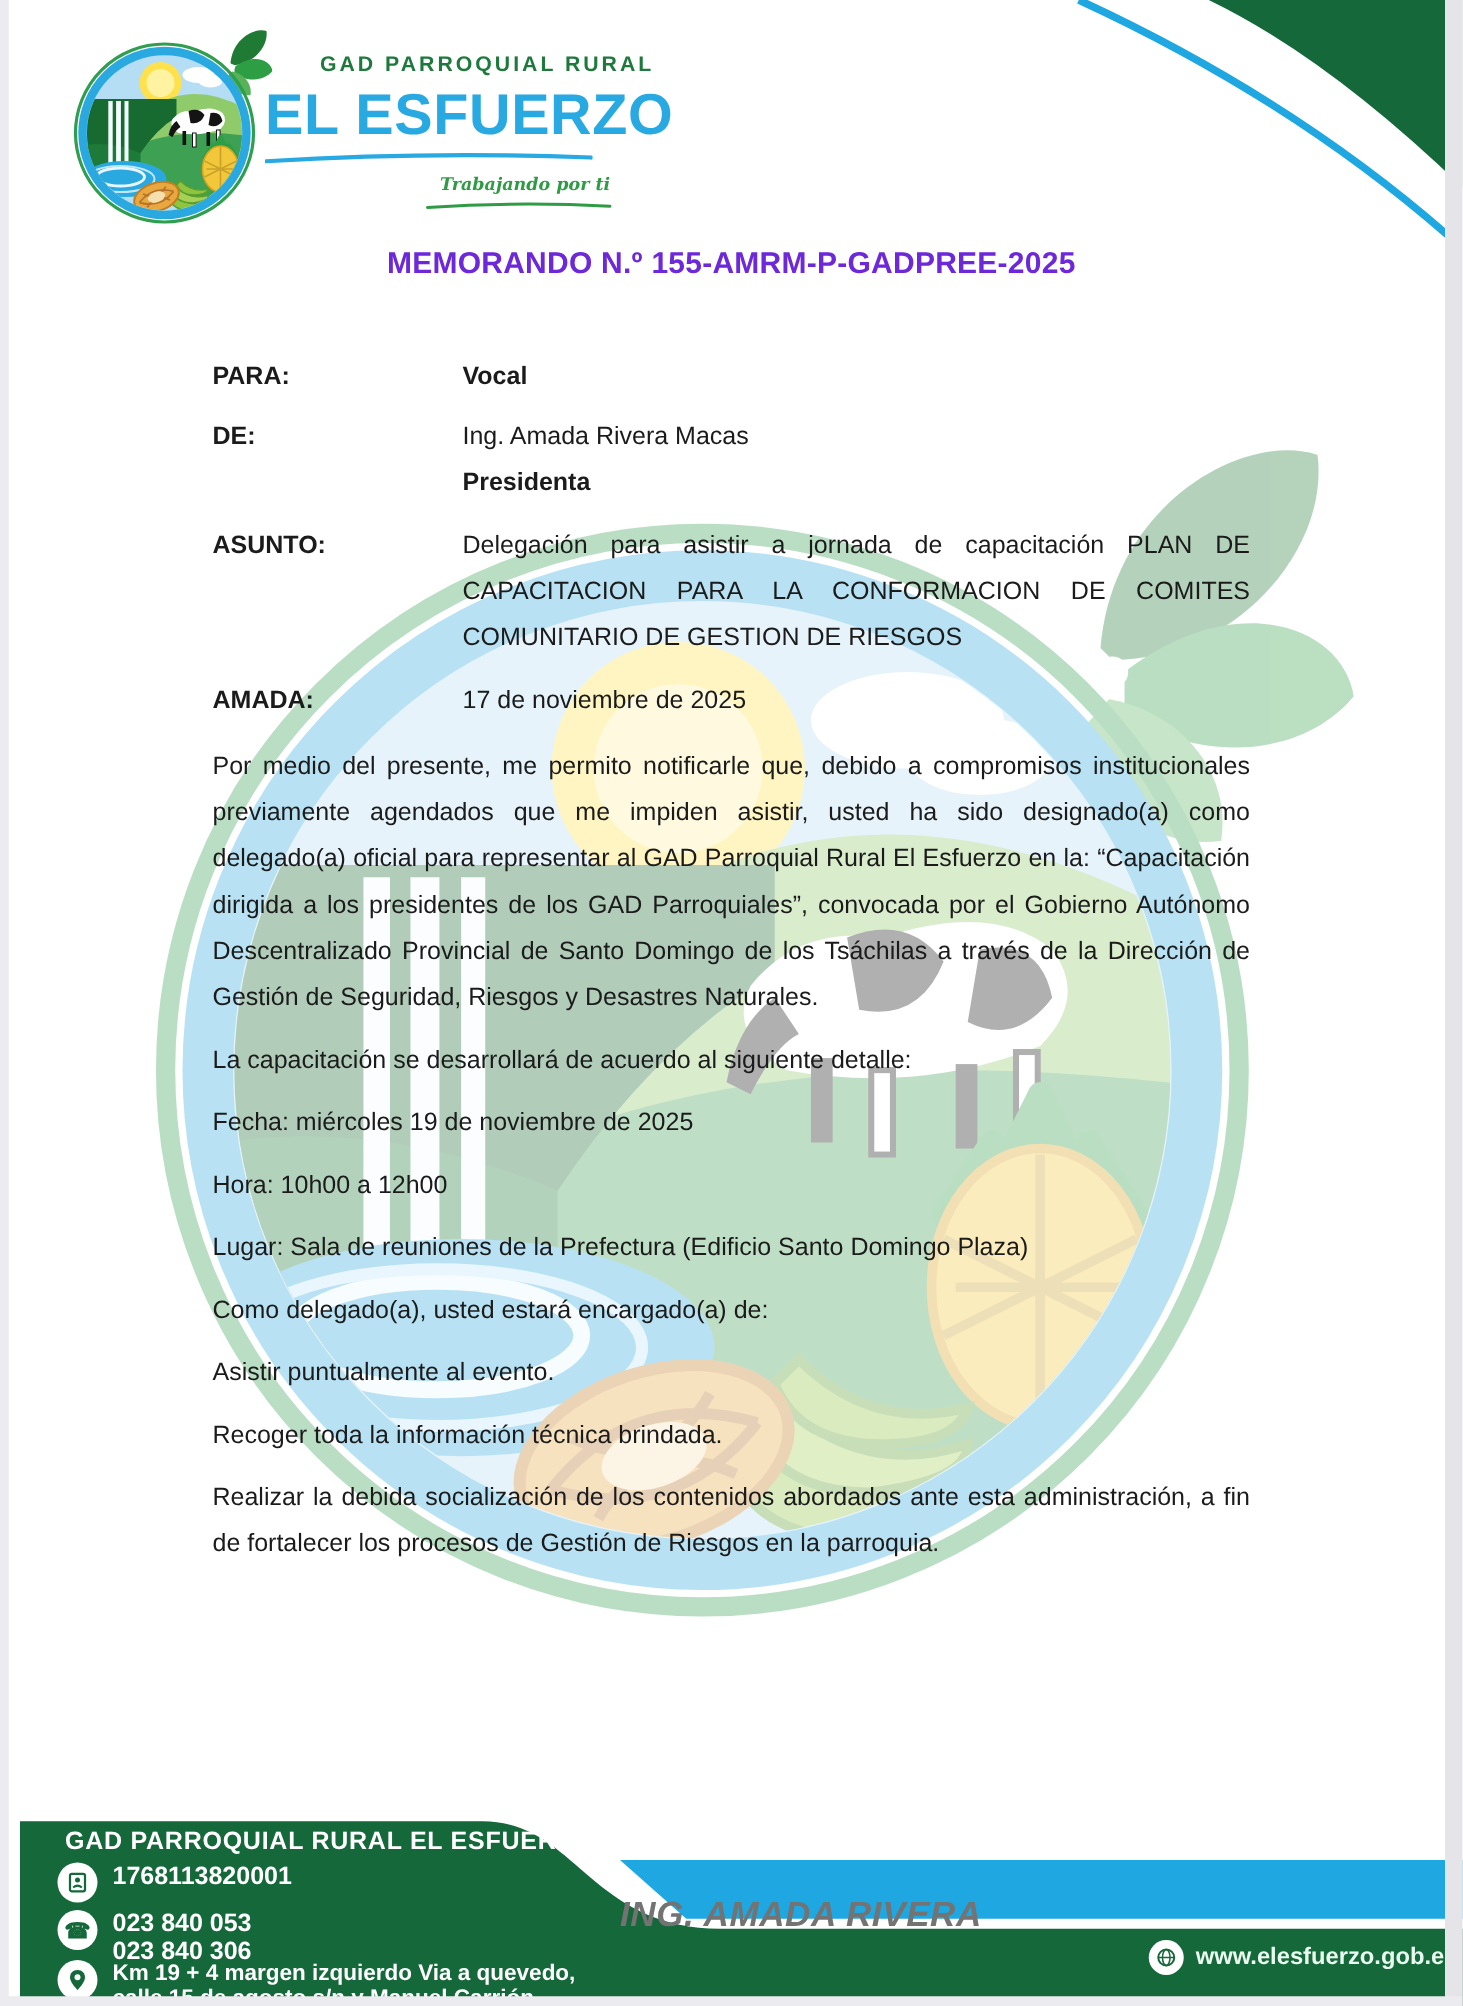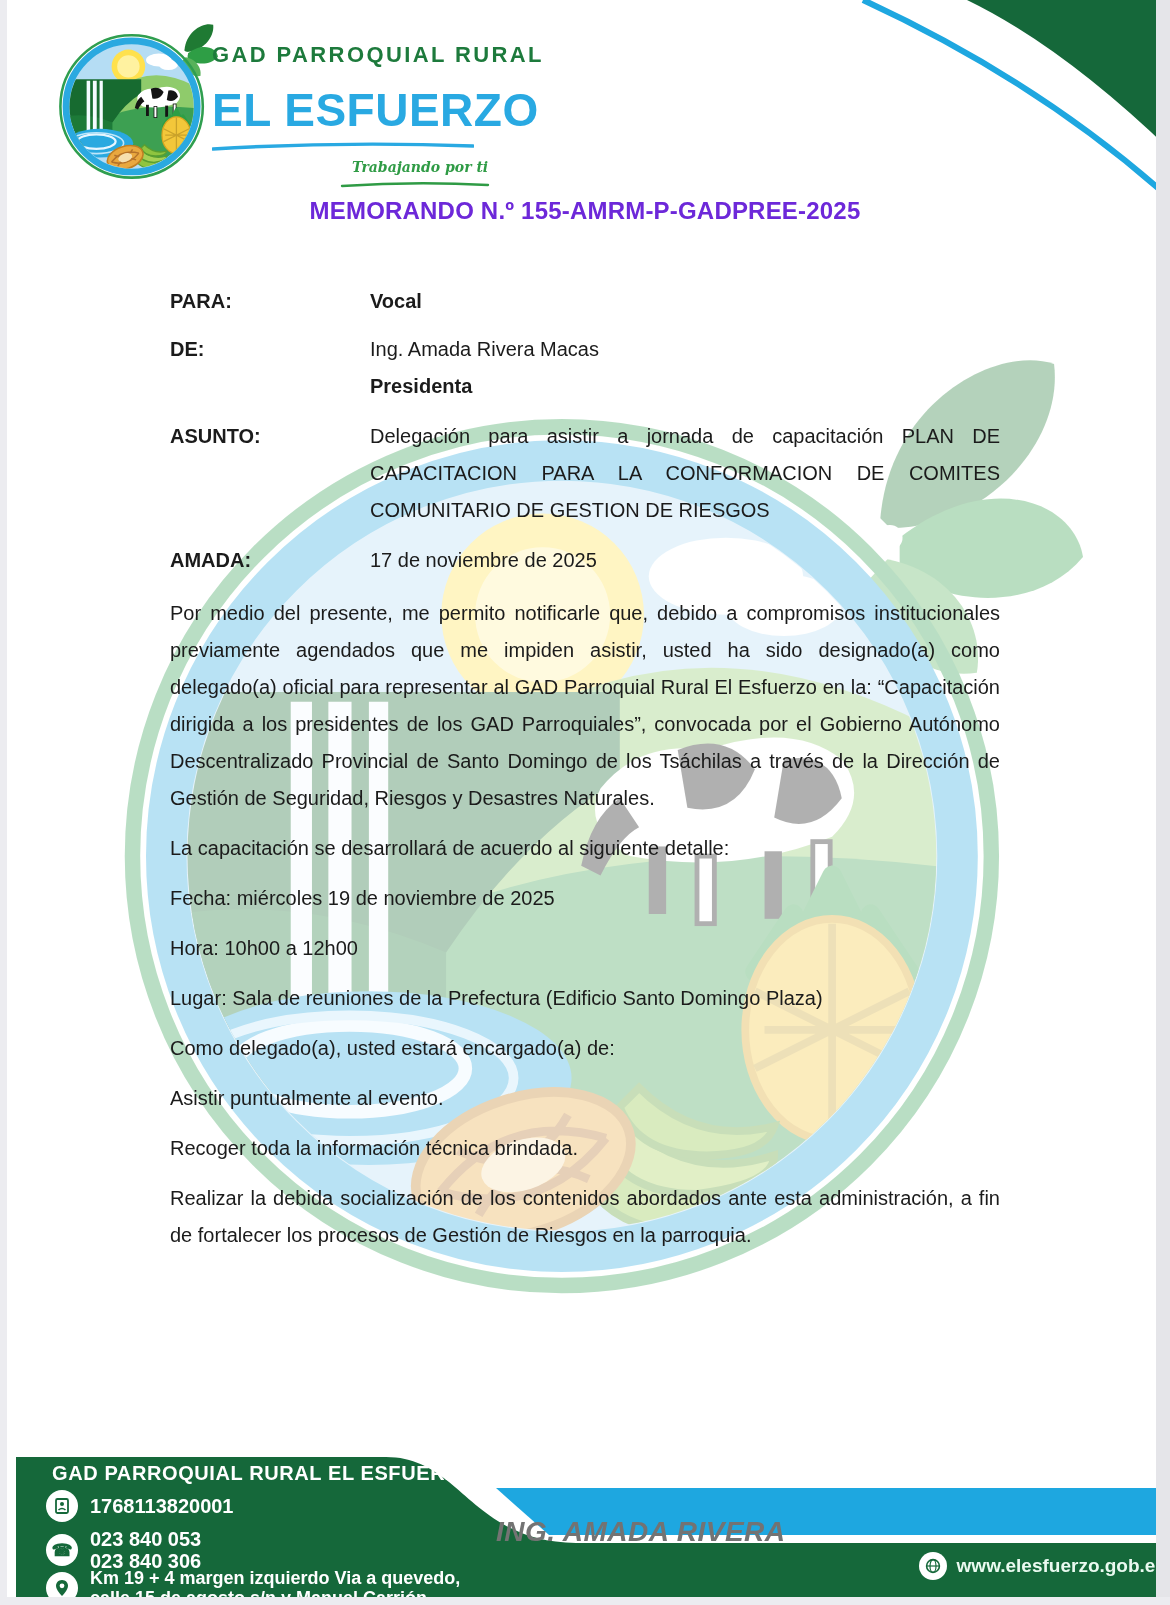--- a/index.html
+++ b/index.html
@@ -10,22 +10,22 @@
   
   .edge{position:absolute;z-index:40;}
   .edge-left{left:0;top:0;width:7px;height:1605px;background:#ececf0;}
   .edge-right{right:0;top:0;width:14px;height:1605px;background:#e5e5e9;}
   .edge-bottom{left:0;top:1597px;width:1170px;height:8px;background:#ececf0;}
   
   .decor-tr{position:absolute;top:0;left:0;width:1170px;height:220px;z-index:5;pointer-events:none;}
   
   .logo-wrap{position:absolute;left:58px;top:20px;width:160px;height:160px;z-index:10;}
   .logo-text{position:absolute;left:212px;top:42px;width:300px;z-index:10;}
-  .org-type{font-size:22px;font-weight:bold;color:#1d7a3c;letter-spacing:2.4px;white-space:nowrap;}
-  .org-name{font-size:46px;font-weight:bold;color:#29a9e2;letter-spacing:0.5px;margin-top:15px;white-space:nowrap;}
+  .org-type{font-size:17px;font-weight:bold;color:#1d7a3c;letter-spacing:2.4px;white-space:nowrap;margin-left:44px;}
+  .org-name{font-size:46px;font-weight:bold;color:#29a9e2;letter-spacing:0.5px;margin-top:2px;white-space:nowrap;}
   .swoosh{margin-top:1px;}
   .slogan{margin-top:4px;margin-left:140px;font-family:"DejaVu Serif",serif;font-style:italic;font-weight:bold;
           font-size:14px;color:#2f9b45;white-space:nowrap;}
   .slogan-line{margin-left:128px;margin-top:0px;}
   
   .watermark{position:absolute;left:118px;top:335px;width:965px;height:965px;opacity:0.33;z-index:1;pointer-events:none;}
   
   .memo-title{position:absolute;top:197px;left:0;width:1170px;text-align:center;
               font-size:24px;font-weight:bold;color:#6d28d9;z-index:10;letter-spacing:0.2px;}
   .doc{position:absolute;left:170px;top:283px;width:830px;z-index:10;font-size:20px;line-height:37px;}
@@ -34,21 +34,21 @@
   .frow .fval{flex:1;}
   .fval .bold{font-weight:bold;}
   .frow.mb11{margin-bottom:11px;} .frow.mb13{margin-bottom:13px;} .frow.mb16{margin-bottom:16px;}
   .just{text-align:justify;}
   .doc p{margin:0 0 13px 0;}
   .doc p.just{text-align:justify;}
   
   .footer{position:absolute;left:16px;top:1380px;width:1170px;height:225px;z-index:20;}
   .footer svg.fbg{position:absolute;left:0;top:0;}
   .f-org{position:absolute;left:36px;top:82px;color:#fff;font-weight:bold;font-size:20px;letter-spacing:0.6px;}
-  .f-item{position:absolute;display:flex;align-items:center;color:#fff;font-weight:bold;}
+  .f-item{position:absolute;display:flex;align-items:flex-start;color:#fff;font-weight:bold;}
   .f-icon{width:32px;height:32px;border-radius:50%;background:#fff;display:flex;align-items:center;justify-content:center;
           flex:0 0 32px;margin-right:12px;}
   .f-ruc{left:30px;top:110px;font-size:20px;}
   .f-tel{left:30px;top:148px;font-size:20px;line-height:22px;}
   .f-dir{left:30px;top:188px;font-size:18px;line-height:20px;}
   .f-name{position:absolute;left:480px;top:108px;width:680px;color:#737373;
           font-style:italic;font-weight:bold;font-size:28px;letter-spacing:0.5px;margin-top:28px;}
   .f-role{position:absolute;left:480px;top:140px;width:680px;text-align:center;color:#fff;
           font-style:italic;font-weight:bold;font-size:16px;letter-spacing:1px;}
   .f-web{position:absolute;left:0px;top:172px;width:1150px;display:flex;justify-content:flex-end;align-items:center;

